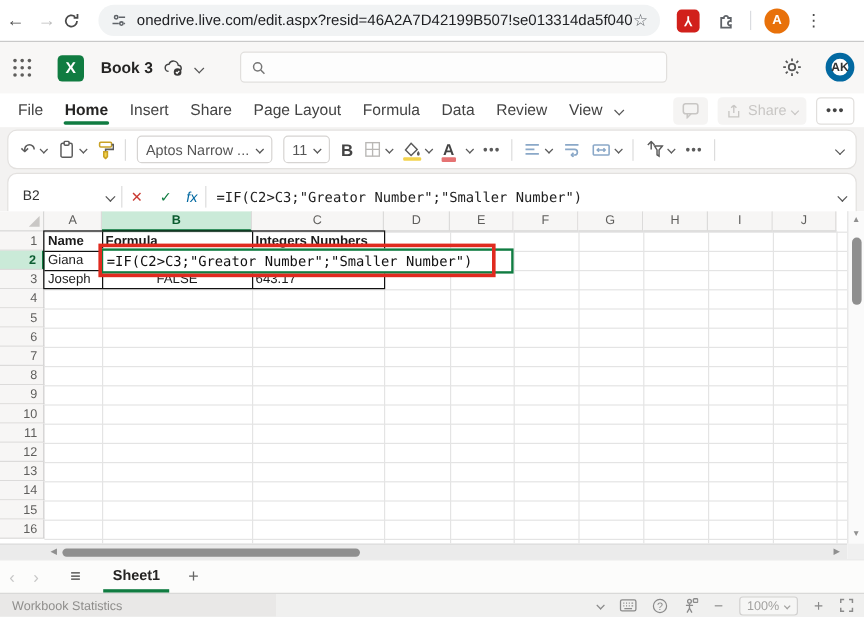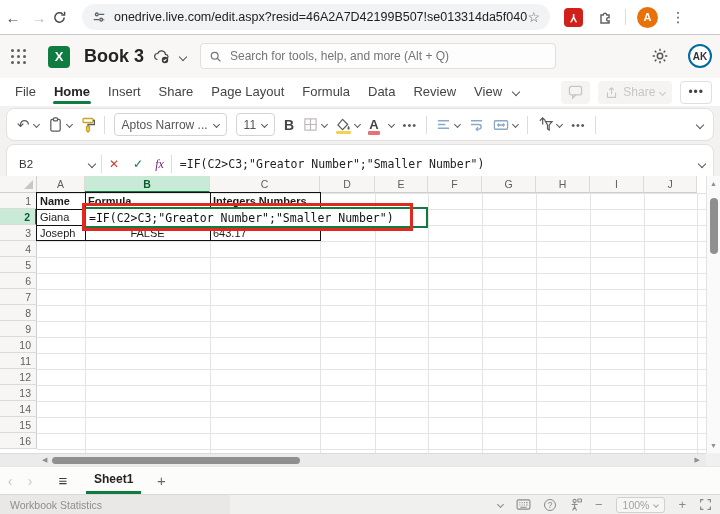--- a/index.html
+++ b/index.html
@@ -23,27 +23,27 @@
   .ext-ic { margin-left:14px; color:#5f6368; }
   .b-sep { width:1px; height:16px; background:#dadce0; margin-left:12px; }
   .chrome-avatar { width:21px; height:21px; border-radius:50%; background:#e8710a; color:#fff; font-size:11px; font-weight:bold; display:flex; align-items:center; justify-content:center; margin-left:11px; }
   .kebab { color:#4a4a4a; font-size:14px; margin-left:10px; width:20px; text-align:center; }
 
   
   .hdr { position:absolute; left:0; top:35px; width:720px; height:43px; background:#f8f7f6; display:flex; align-items:center; }
   .waffle { width:15px; height:15px; margin-left:11px; display:grid; grid-template-columns:repeat(3,3px); grid-template-rows:repeat(3,3px); gap:3px; }
   .waffle span { width:3px; height:3px; background:#5f5e5c; border-radius:50%; }
   .xl-logo { width:22px; height:22px; background:#107c41; border-radius:4px; color:#fff; font-weight:bold; font-size:13px; display:flex; align-items:center; justify-content:center; margin-left:22px; }
-  .doc-title { font-size:18px; font-weight:600; color:#252423; margin-left:14px; }
+  .doc-title { font-size:13px; font-weight:600; color:#252423; margin-left:14px; }
   .cloud-ic { margin-left:9px; color:#444; }
   .hdr-chev { color:#555; margin-left:10px; }
   .search-box { position:absolute; left:200px; top:8px; width:356px; height:26px; background:#fdfdfd; border:1px solid #e1dfdd; border-radius:4px; display:flex; align-items:center; padding:0 8px; }
   .search-box input { border:0; outline:0; background:transparent; font-size:12px; color:#767676; width:100%; margin-left:8px; font-family:"Liberation Sans",sans-serif; }
   .gear { position:absolute; left:651px; top:12px; color:#565656; }
-  .user-avatar { position:absolute; left:688px; top:9px; width:24px; height:24px; border-radius:50%; border:2px solid #0369a1; background:#fff; color:#333; font-size:10px; font-weight:600; display:flex; align-items:center; justify-content:center; }
+  .user-avatar { position:absolute; left:688px; top:9px; width:24px; height:24px; border-radius:50%; border:5px solid #0369a1; background:#fff; color:#333; font-size:10px; font-weight:600; display:flex; align-items:center; justify-content:center; }
 
   
   .tabs { position:absolute; left:0; top:78px; width:720px; height:28px; background:#fff; display:flex; align-items:center; }
   .tab { font-size:13px; color:#444; padding:5px 9px 7px; position:relative; white-space:nowrap; }
   .tab.active { color:#252423; font-weight:700; }
   .tab.active::after { content:""; position:absolute; left:8px; right:8px; bottom:2px; height:3px; background:#107c41; border-radius:2px; }
   .tab-chev { color:#555; margin-left:2px; }
   .tabs-right { margin-left:auto; display:flex; align-items:center; gap:8px; padding-right:8px; }
   .ghost-btn { height:23px; background:#f5f4f3; border-radius:4px; color:#c8c6c4; display:flex; align-items:center; gap:5px; padding:0 7px; font-size:12px; }
   .more-btn { height:23px; background:#fff; border:1px solid #e1dfdd; border-radius:4px; color:#444; display:flex; align-items:center; padding:0 7px; font-size:12px; letter-spacing:1px; }
@@ -59,21 +59,21 @@
   .color-a::after { content:""; position:absolute; left:-1px; right:-1px; bottom:-4px; height:4px; background:#e57373; border-radius:1px; }
   .fill-ic { position:relative; }
   .fill-ic::after { content:""; position:absolute; left:0; right:0; bottom:-3px; height:3px; background:#f3d34d; border-radius:1px; }
   .tb-collapse { margin-left:auto; color:#555; }
 
   
   .fbar { position:absolute; left:6px; top:144px; width:708px; height:40px; background:#fff; border:1px solid #e3e1df; border-radius:8px; display:flex; align-items:center; padding:0 8px; }
   .namebox { width:86px; display:flex; align-items:center; justify-content:space-between; font-size:11.5px; color:#333; padding:0 6px 0 4px; }
   .fx-x { color:#ca3b33; font-size:12px; margin:0 7px; }
   .fx-ck { color:#107c41; font-size:12px; margin:0 7px; }
-  .fx-fx { color:#701a75; font-size:12px; margin:0 7px 0 5px; font-style:italic;font-family:Liberation Serif, serif; }
+  .fx-fx { color:#0369a1; font-size:12px; margin:0 7px 0 5px; font-style:italic; }
   .formula-text { font-family:"DejaVu Sans Mono", monospace; font-size:11.5px; color:#222; margin-left:8px; white-space:pre; }
   .fbar-chev { margin-left:auto; color:#555; }
 
   
   .gridwrap { position:absolute; left:0; top:176px; width:706px; height:277px; background:#fff; overflow:hidden; }
   .corner { position:absolute; left:0; top:0; width:37px; height:17px; background:#f7f6f5; border-right:1px solid #cfcfcf; border-bottom:1px solid #cfcfcf; }
   .corner::after { content:""; position:absolute; right:3px; bottom:3px; border-left:9px solid transparent; border-bottom:9px solid #c9c7c5; }
   .col-hdr { position:absolute; top:0; height:17px; background:#f7f6f5; border-right:1px solid #dcdbda; border-bottom:1px solid #cfcfcf; font-size:10.5px; color:#5f5e5c; display:flex; align-items:center; justify-content:center; }
   .col-hdr.sel { background:#caead8; color:#0b5c30; font-weight:600; border-bottom:2px solid #107c41; }
   .row-hdr { position:absolute; left:0; width:37px; background:#f7f6f5; border-right:1px solid #cfcfcf; border-bottom:1px solid #dcdbda; font-size:10.5px; color:#5f5e5c; display:flex; align-items:center; justify-content:flex-end; padding-right:5px; }
@@ -171,21 +171,20 @@
         </svg>
     </span>
     <span class="hdr-chev chev"></span>
     <div class="search-box">
       <span>
         <svg width="13" height="13" viewBox="0 0 16 16" fill="none" stroke="#767676" stroke-width="1.5">
             <circle cx="7" cy="7" r="4.2"></circle>
             <path d="M10.2 10.2L14 14"></path>
           </svg>
       </span>
-      <input placeholder="Search for tools, help, and more (Alt + Q)" style="">
     </div>
     <span class="gear">
       <svg width="18" height="18" viewBox="0 0 16 16" fill="none" stroke="#565656" stroke-width="1.3">
           <circle cx="8" cy="8" r="2.4"></circle>
           <path d="M8 1.5v2M8 12.5v2M1.5 8h2M12.5 8h2M3.4 3.4l1.4 1.4M11.2 11.2l1.4 1.4M12.6 3.4l-1.4 1.4M4.8 11.2l-1.4 1.4"></path>
         </svg>
     </span>
     <div class="user-avatar">AK</div>
   </div>
 

